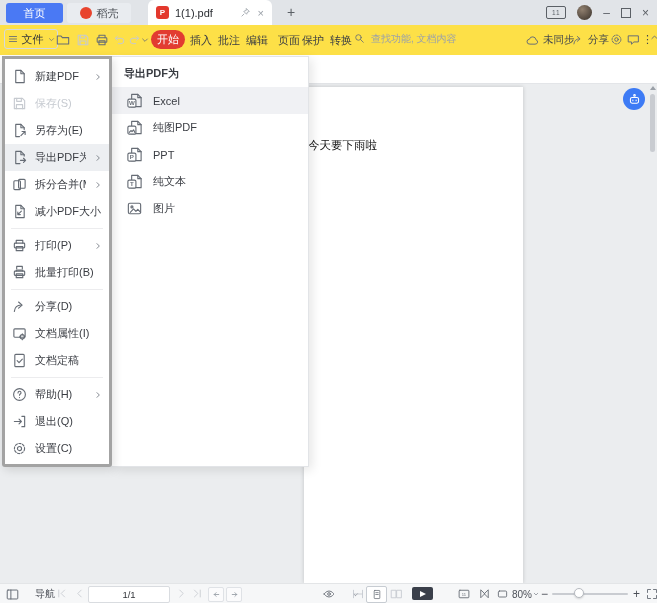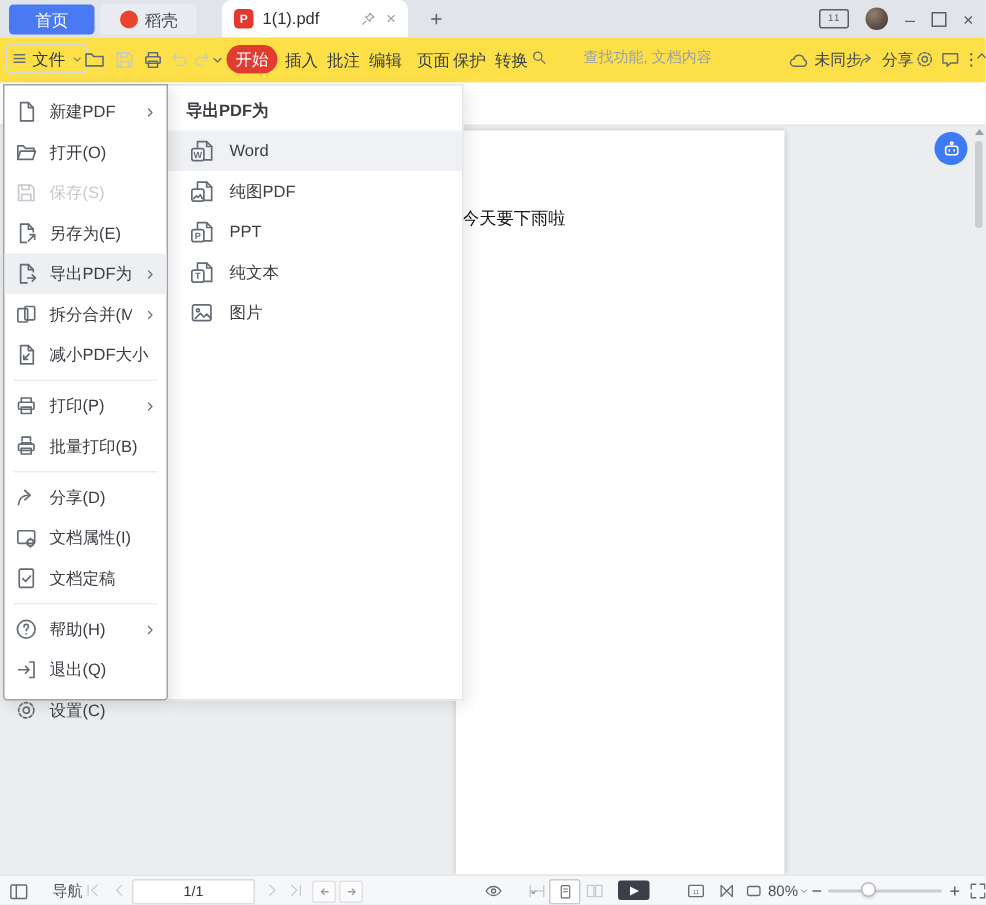--- a/index.html
+++ b/index.html
@@ -31,21 +31,21 @@
   .maxbox{width:8px;height:8px;border:1.2px solid #5b6066;display:inline-block}
 
   
   #menubar{left:0;top:25px;width:657px;height:30px;background:#fde047;position:absolute}
   #filebtn{left:4px;top:4px;height:20px;width:54px;border:1px solid #d6d9dd;border-radius:3px;
            display:flex;align-items:center;justify-content:center;gap:4px;font-size:11px;color:#33363b;position:absolute;box-sizing:border-box}
   .qat{position:absolute;top:8px}
   .mtab{position:absolute;top:8px;font-size:11px;color:#3a3d43}
   #startpill{left:151px;top:5px;width:34px;height:19px;background:#e23c31;border-radius:10px;color:#fff;
              font-size:11px;display:flex;align-items:center;justify-content:center;position:absolute}
-  #searchbox{left:354px;top:7px;position:absolute;display:flex;align-items:center;gap:22px}
+  #searchbox{left:354px;top:7px;position:absolute;display:flex;align-items:center;gap:4px}
   #searchbox input{border:none;outline:none;font-size:10px;width:92px;color:#6b7077;background:transparent;
                    font-family:"Liberation Sans","DejaVu Sans",sans-serif}
   #searchbox input::placeholder{color:#9ba1a9}
   .mb-right{position:absolute;top:8px;display:flex;align-items:center;gap:4px;font-size:10.5px;color:#43474d}
 
   
   #toolbar{left:0;top:55px;width:657px;height:29px;background:#fff;border-bottom:1px solid #e3e5e8;position:absolute;box-sizing:border-box}
   .trow{position:absolute;display:flex;align-items:center;gap:3px;white-space:nowrap}
   .l10{font-size:10px;color:#3d4147}
   .l95{font-size:9.5px;color:#3d4147}
@@ -59,21 +59,21 @@
   #docarea{left:0;top:84px;width:657px;height:499px;background:#ebedef;position:absolute}
   #page{position:absolute;left:304px;top:3px;width:219px;height:496px;background:#fff;box-shadow:0 0 4px rgba(0,0,0,.18)}
   #pagetext{position:absolute;left:4px;top:51px;font-size:11.5px;font-weight:normal;color:#141414}
   #assist{position:absolute;left:623px;top:4px;width:22px;height:22px;border-radius:50%;background:#3d7bf5;
           display:flex;align-items:center;justify-content:center}
   #vscroll{position:absolute;right:1px;top:2px;width:6px;height:494px}
   #vthumb{position:absolute;left:0;top:8px;width:5px;height:58px;background:#c9ccd1;border-radius:3px}
   #vup{position:absolute;left:0;top:0;width:0;height:0;border-left:3px solid transparent;border-right:3px solid transparent;border-bottom:4px solid #9aa0a7}
 
   
-  #filemenu{left:2px;top:56px;width:110px;background:#fff;border:1px solid #a3a3a3;border-radius:0 0 3px 3px;
+  #filemenu{left:2px;top:56px;width:110px;background:#fff;border:3px solid #a3a3a3;border-radius:0 0 3px 3px;
             box-shadow:2px 3px 10px rgba(0,0,0,.12);position:absolute;z-index:20;padding:4px 0;box-sizing:border-box;height:411px}
   .fmrow{height:27px;display:flex;align-items:center;padding:0 7px;gap:8px;font-size:11px;color:#3a3d43}
   .fmrow .flab{flex:1;white-space:nowrap;overflow:hidden}
   .fmrow.sel{background:#edeff2}
   .fmdiv{height:1px;background:#ececee;margin:3px 6px}
   #submenu{left:112px;top:56px;width:197px;background:#fff;border:1px solid #e2e4e7;border-left:none;
            box-shadow:3px 3px 10px rgba(0,0,0,.10);position:absolute;z-index:19;height:411px;box-sizing:border-box}
   #subtitle{font-size:11px;font-weight:bold;color:#3a3d43;padding:9px 12px 6px 12px}
   .smrow{height:27px;display:flex;align-items:center;padding:0 14px;gap:10px;font-size:11px;color:#3a3d43}
   .smrow.sel{background:#f0f1f4}
@@ -365,27 +365,20 @@
   <div class="fmrow">
     <svg class="ic" width="15" height="15" viewBox="0 0 16 16">
         <path d="M4 1.5h5.5L13 5v9.5H4z"></path>
         <path d="M9.5 1.5V5H13"></path>
       </svg>
     <span class="flab">新建PDF</span>
     <svg class="ic" width="8" height="8" viewBox="0 0 12 12">
         <path d="M4.5 2.5 8 6l-3.5 3.5"></path>
       </svg>
   </div>
-  <div class="fmrow">
-    <svg class="ic" width="15" height="15" viewBox="0 0 16 16">
-        <path d="M2 13 3.8 7.2h10.7L12.7 13z"></path>
-        <path d="M2 13V3.5h4l1.4 1.7h6.1v2"></path>
-      </svg>
-    <span class="flab">打开(O)</span>
-  </div>
   <div class="fmrow dis">
     <svg class="ic" width="15" height="15" viewBox="0 0 16 16">
         <path d="M2.5 2.5h8.6l2.4 2.4v8.6H2.5z"></path>
         <path d="M5 2.5v3.2h5V2.5M4.7 13.5V9.2h6.6v4.3"></path>
       </svg>
     <span class="flab">保存(S)</span>
   </div>
   <div class="fmrow">
     <svg class="ic" width="15" height="15" viewBox="0 0 16 16">
         <path d="M13 7V5L9.5 1.5H4V14.5h4"></path>
@@ -496,21 +489,21 @@
 
 <div id="submenu">
   <div id="subtitle">导出PDF为</div>
   <div class="smrow sel">
     <svg class="ic" width="17" height="17" viewBox="0 0 18 18">
         <path d="M6 2.5h6.5L16 6v9.5H6z"></path>
         <path d="M12.5 2.5V6H16"></path>
         <rect x="2" y="7.5" width="8.5" height="8.5" rx="1.5" fill="#fff"></rect>
         <text x="6.25" y="14.1" font-size="6.5" font-weight="bold" text-anchor="middle">W</text>
       </svg>
-    <span>Word</span>
+    <span>Excel</span>
   </div>
   <div class="smrow">
     <svg class="ic" width="17" height="17" viewBox="0 0 18 18">
         <path d="M6 2.5h6.5L16 6v9.5H6z"></path>
         <path d="M12.5 2.5V6H16"></path>
         <rect x="2" y="7.5" width="8.5" height="8.5" rx="1.5" fill="#fff"></rect>
         <path d="M3.4 14.2l1.8-2 1.2 1.2 1.6-1.9 1.4 2.7"></path>
       </svg>
     <span>纯图PDF</span>
   </div>

